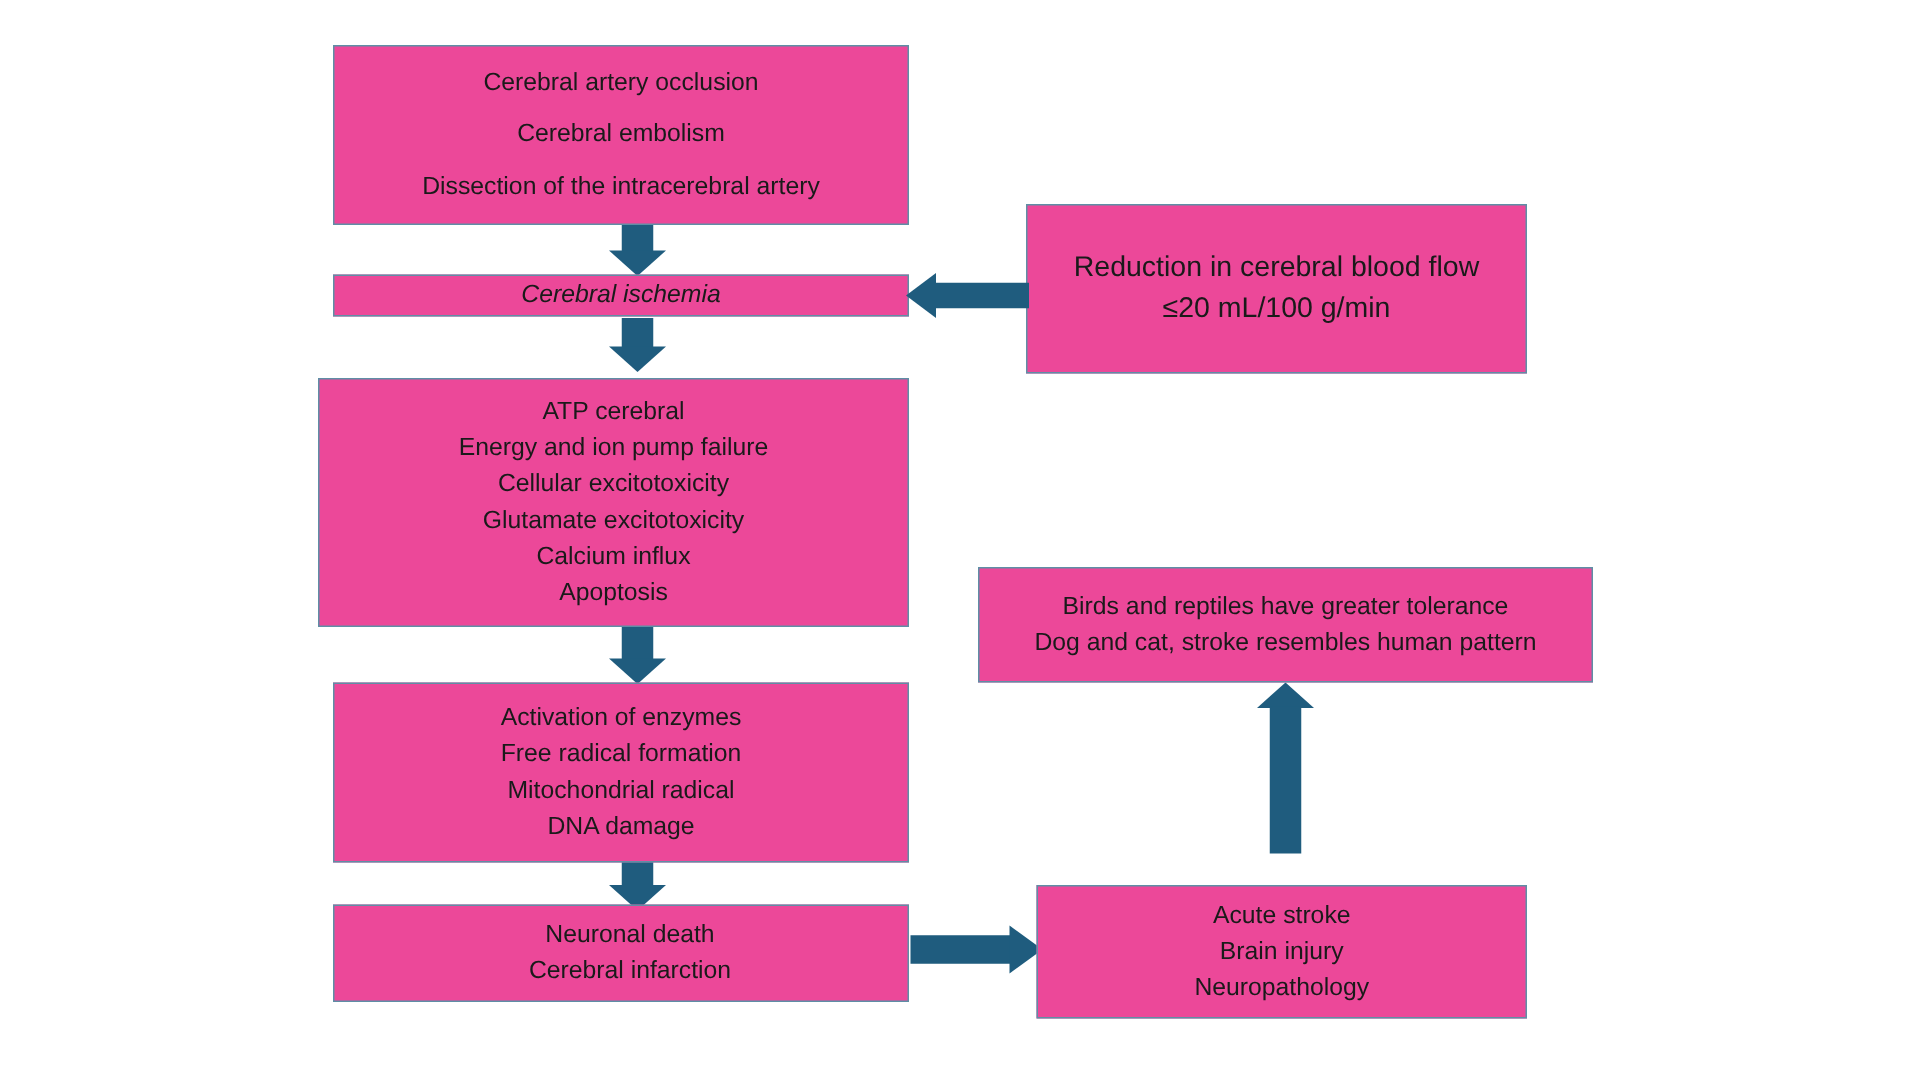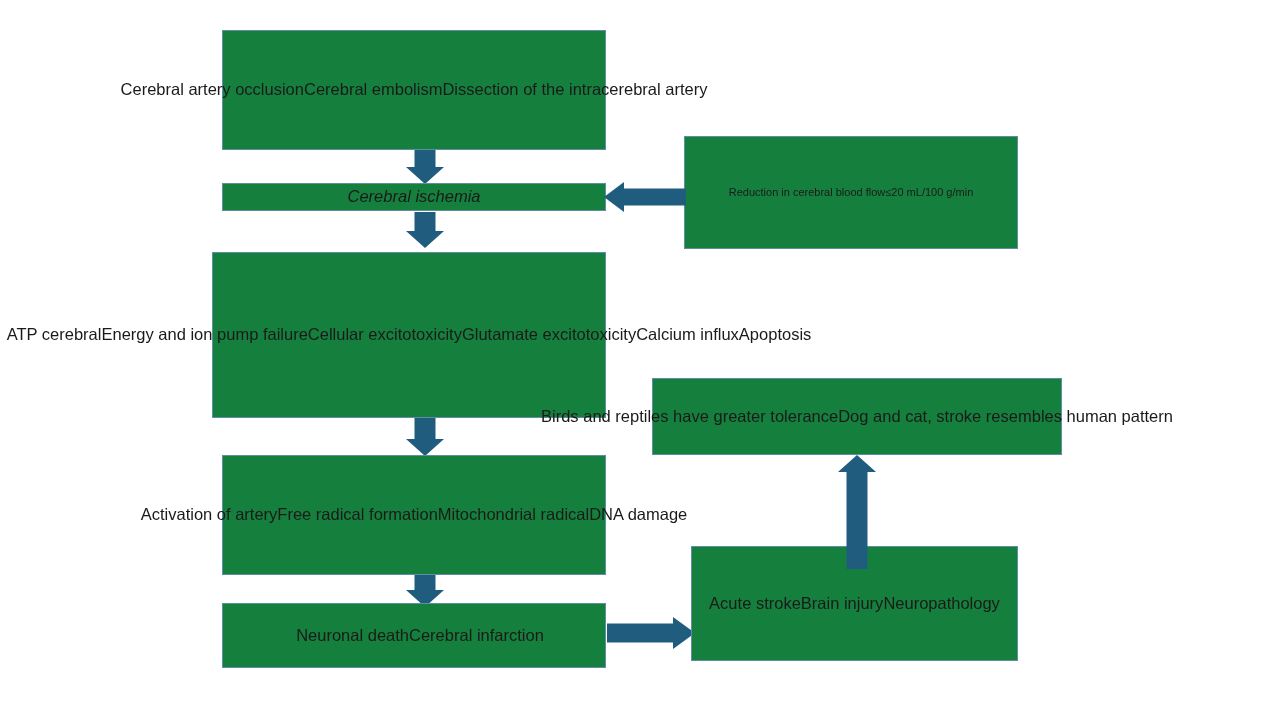--- a/index.html
+++ b/index.html
@@ -16,23 +16,23 @@
   #canvas {
     position: relative;
     width: 1280px;
     height: 720px;
     background: #ffffff;
   }
   .node {
     position: absolute;
     box-sizing: border-box;
     border: 1.5px solid #5f8ea6;
-    background: #15803d;
+    background: #ec4899;
     display: flex;
-    flex-direction: row;
+    flex-direction: column;
     align-items: center;
     justify-content: center;
     color: #1a1a1a;
     font-size: 16.5px;
     line-height: 1.28;
     text-align: right;
   }
   .node .line {
     display: block;
     white-space: nowrap;
@@ -109,21 +109,21 @@
 
   <div class="connector" style="left:395px; top:150px; width:60px; height:34px;">
     <div class="arrow-down-shaft" style="top:0; width:21px; height:19px;"></div>
     <div class="arrow-head-down" style="top:17px;"></div>
   </div>
 
   <div class="node single" style="left:222px; top:183px; width:384px; height:28px;">
     <span class="line">Cerebral ischemia</span>
   </div>
 
-  <div class="node tight" style="left:684px; top:136px; width:334px; height:113px; font-size:11px;">
+  <div class="node tight" style="left:684px; top:136px; width:334px; height:113px; font-size:19px;">
     <span class="line">Reduction in cerebral blood flow</span>
     <span class="line">≤20 mL/100 g/min</span>
   </div>
 
   <div class="connector" style="left:604px; top:182px; width:82px; height:30px;">
     <div class="arrow-head-left" style="left:0;"></div>
     <div class="arrow-h-shaft" style="left:20px; width:62px; height:17px;"></div>
   </div>
 
   <div class="connector" style="left:395px; top:212px; width:60px; height:38px;">
@@ -139,42 +139,42 @@
     <span class="line">Calcium influx</span>
     <span class="line">Apoptosis</span>
   </div>
 
   <div class="connector" style="left:395px; top:418px; width:60px; height:40px;">
     <div class="arrow-down-shaft" style="top:0; width:21px; height:23px;"></div>
     <div class="arrow-head-down" style="top:21px;"></div>
   </div>
 
   <div class="node tight" style="left:222px; top:455px; width:384px; height:120px;">
-    <span class="line">Activation of artery</span>
+    <span class="line">Activation of enzymes</span>
     <span class="line">Free radical formation</span>
     <span class="line">Mitochondrial radical</span>
     <span class="line">DNA damage</span>
   </div>
 
   <div class="connector" style="left:395px; top:575px; width:60px; height:32px;">
     <div class="arrow-down-shaft" style="top:0; width:21px; height:17px;"></div>
     <div class="arrow-head-down" style="top:15px;"></div>
   </div>
 
   <div class="node tight" style="left:222px; top:603px; width:384px; height:65px;padding-left:12px;">
     <span class="line">Neuronal death</span>
     <span class="line">Cerebral infarction</span>
   </div>
 
   <div class="connector" style="left:607px; top:617px; width:88px; height:32px;">
     <div class="arrow-h-shaft" style="left:0; width:68px; height:19px;"></div>
     <div class="arrow-head-right" style="left:66px;"></div>
   </div>
 
-  <div class="node tight" style="left:691px; top:546px; width:327px; height:115px;">
+  <div class="node tight" style="left:691px; top:590px; width:327px; height:89px;">
     <span class="line">Acute stroke</span>
     <span class="line">Brain injury</span>
     <span class="line">Neuropathology</span>
   </div>
 
   <div class="connector" style="left:827px; top:455px; width:60px; height:114px;">
     <div class="arrow-head-up" style="top:0;"></div>
     <div class="arrow-up-shaft" style="top:16px; width:21px; height:98px;"></div>
   </div>
 

